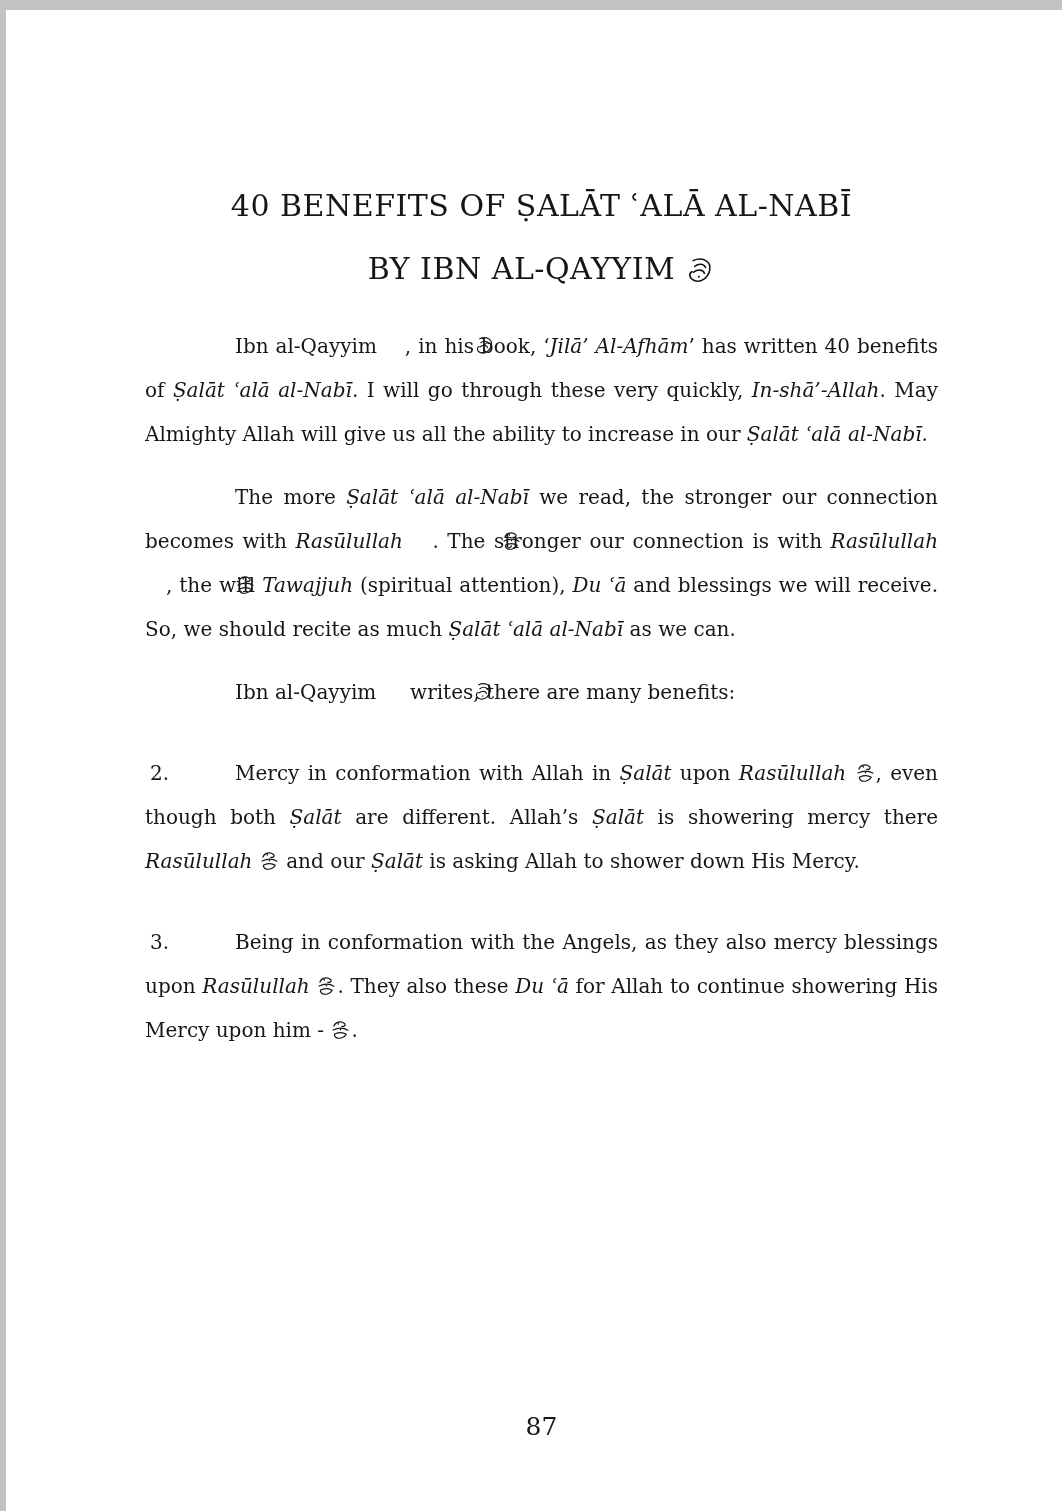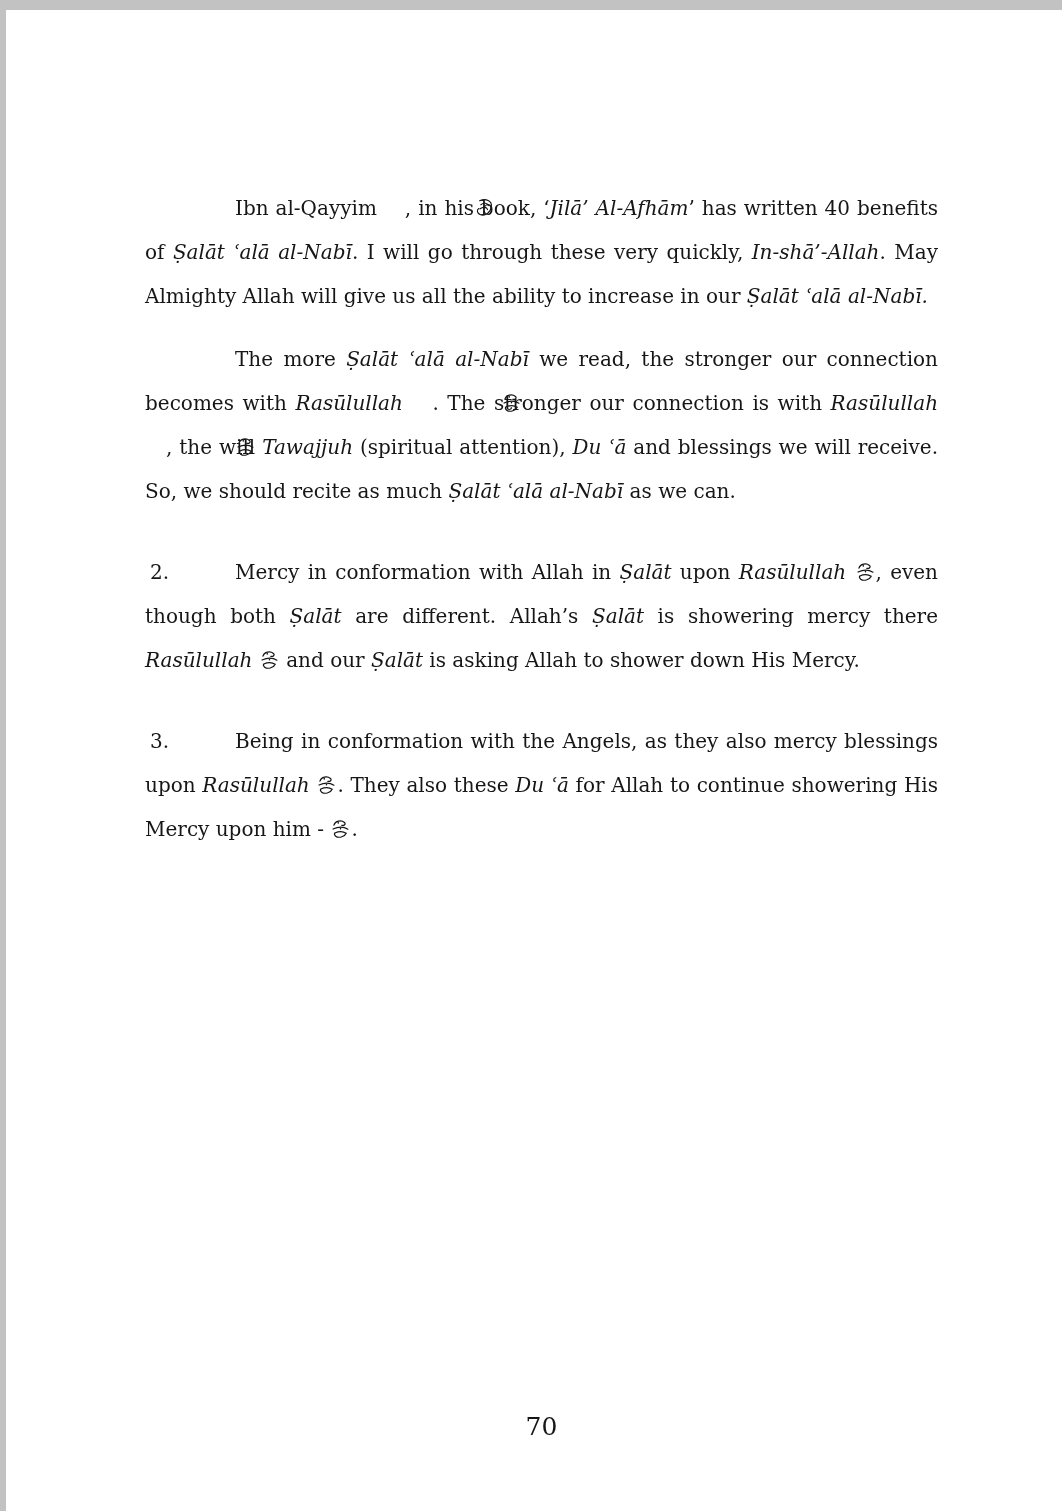--- a/index.html
+++ b/index.html
@@ -58,20 +58,34 @@
     padding-bottom: 70px;
     font-size: 25px;
   }
 </style>
 </head>
 <body>
 
 <div class="viewport">
   <div class="page">
 
+    <header class="title">
+      <div class="title-line">40 BENEFITS OF ṢALĀT ʿALĀ AL-NABĪ</div>
+      <div class="title-line">
+        <span>BY IBN AL-QAYYIM</span>
+        <span class="honorific large"><svg viewBox="0 0 26 28" aria-hidden="true">
+              <g fill="none" stroke="#141414" stroke-width="1.4" stroke-linecap="round">
+                <path d="M7 5 C15 1.5 22.5 5.5 21.5 12.5 C20.5 19.5 13.5 25 7.5 22 C3.5 20 3.2 16 6 14.6"></path>
+                <path d="M8.5 10 C12 7 16.5 7.8 17.8 11"></path>
+                <path d="M7.5 15 C11.5 12 15.8 13 16.8 16"></path>
+              </g>
+              <circle cx="12" cy="19" r="0.9" fill="#141414"></circle>
+            </svg></span>
+      </div>
+    </header>
 
     <section class="body-text" id="body-text">
         <p class="para indented"><span>Ibn al-Qayyim </span><span class="honorific"><svg viewBox="0 0 26 28" aria-hidden="true">
               <g fill="none" stroke="#141414" stroke-width="1.4" stroke-linecap="round">
                 <path d="M7 5 C15 1.5 22.5 5.5 21.5 12.5 C20.5 19.5 13.5 25 7.5 22 C3.5 20 3.2 16 6 14.6"></path>
                 <path d="M8.5 10 C12 7 16.5 7.8 17.8 11"></path>
                 <path d="M7.5 15 C11.5 12 15.8 13 16.8 16"></path>
               </g>
               <circle cx="12" cy="19" r="0.9" fill="#141414"></circle>
             </svg></span><span>, in his book, ‘</span><em>Jilā’ Al-Afhām</em><span>’ has written 40 benefits of </span><em>Ṣalāt ʿalā al-Nabī</em><span>. I will go through these very quickly, </span><em>In-shā’-Allah</em><span>. May Almighty Allah will give us all the ability to increase in our </span><em>Ṣalāt ʿalā al-Nabī.</em></p>
@@ -85,20 +99,28 @@
               <circle cx="12" cy="12.6" r="0.9" fill="#141414"></circle>
             </svg></span><span>. The stronger our connection is with </span><em>Rasūlullah</em><span> </span><span class="honorific"><svg viewBox="0 0 24 26" aria-hidden="true">
               <g fill="none" stroke="#141414" stroke-width="1.4" stroke-linecap="round">
                 <path d="M4.5 8.5 C6 3.5 13 2.5 16.5 5.5 C18.5 7.5 16 9.5 13.5 8.8"></path>
                 <path d="M3.5 13 C9 10.5 16 10.5 20.5 13.2"></path>
                 <path d="M5.5 17.5 C10 15.5 15.5 15.8 18.5 17.8 C16.5 22.5 9.5 23.5 6.5 21.2 C5 20 4.8 18.6 5.5 17.5 Z"></path>
               </g>
               <circle cx="9.5" cy="6" r="0.9" fill="#141414"></circle>
               <circle cx="12" cy="12.6" r="0.9" fill="#141414"></circle>
             </svg></span><span>, the will </span><em>Tawajjuh</em><span> (spiritual attention), </span><em>Du ʿā</em><span> and blessings we will receive. So, we should recite as much </span><em>Ṣalāt ʿalā al-Nabī</em><span> as we can.</span></p>
+        <p class="para indented"><span>Ibn al-Qayyim </span><span class="honorific"><svg viewBox="0 0 26 28" aria-hidden="true">
+              <g fill="none" stroke="#141414" stroke-width="1.4" stroke-linecap="round">
+                <path d="M7 5 C15 1.5 22.5 5.5 21.5 12.5 C20.5 19.5 13.5 25 7.5 22 C3.5 20 3.2 16 6 14.6"></path>
+                <path d="M8.5 10 C12 7 16.5 7.8 17.8 11"></path>
+                <path d="M7.5 15 C11.5 12 15.8 13 16.8 16"></path>
+              </g>
+              <circle cx="12" cy="19" r="0.9" fill="#141414"></circle>
+            </svg></span><span> writes, there are many benefits:</span></p>
         <p class="para numbered"><span class="num">2.</span><span>Mercy in conformation with Allah in </span><em>Ṣalāt</em><span> upon </span><em>Rasūlullah</em><span> </span><span class="honorific"><svg viewBox="0 0 24 26" aria-hidden="true">
               <g fill="none" stroke="#141414" stroke-width="1.4" stroke-linecap="round">
                 <path d="M4.5 8.5 C6 3.5 13 2.5 16.5 5.5 C18.5 7.5 16 9.5 13.5 8.8"></path>
                 <path d="M3.5 13 C9 10.5 16 10.5 20.5 13.2"></path>
                 <path d="M5.5 17.5 C10 15.5 15.5 15.8 18.5 17.8 C16.5 22.5 9.5 23.5 6.5 21.2 C5 20 4.8 18.6 5.5 17.5 Z"></path>
               </g>
               <circle cx="9.5" cy="6" r="0.9" fill="#141414"></circle>
               <circle cx="12" cy="12.6" r="0.9" fill="#141414"></circle>
             </svg></span><span>, even though both </span><em>Ṣalāt</em><span> are different. Allah’s </span><em>Ṣalāt</em><span> is showering mercy there </span><em>Rasūlullah</em><span> </span><span class="honorific"><svg viewBox="0 0 24 26" aria-hidden="true">
               <g fill="none" stroke="#141414" stroke-width="1.4" stroke-linecap="round">
@@ -122,17 +144,17 @@
                 <path d="M4.5 8.5 C6 3.5 13 2.5 16.5 5.5 C18.5 7.5 16 9.5 13.5 8.8"></path>
                 <path d="M3.5 13 C9 10.5 16 10.5 20.5 13.2"></path>
                 <path d="M5.5 17.5 C10 15.5 15.5 15.8 18.5 17.8 C16.5 22.5 9.5 23.5 6.5 21.2 C5 20 4.8 18.6 5.5 17.5 Z"></path>
               </g>
               <circle cx="9.5" cy="6" r="0.9" fill="#141414"></circle>
               <circle cx="12" cy="12.6" r="0.9" fill="#141414"></circle>
             </svg></span><span>.</span></p>
       </section>
 
     <footer class="footer">
-      <span>70</span>
+      <span>87</span>
     </footer>
 
   </div>
 </div>
 
 </body></html>

